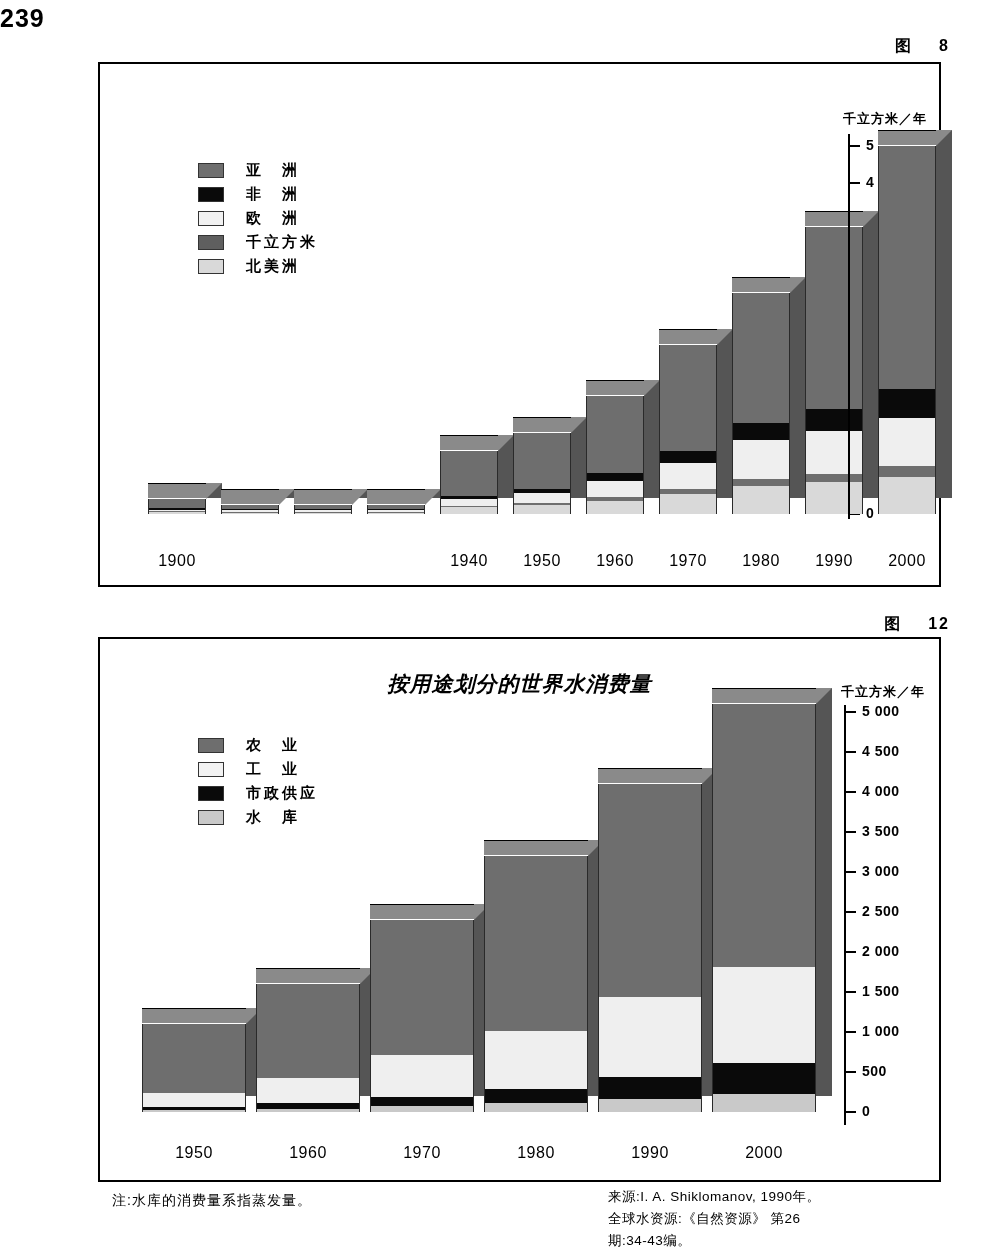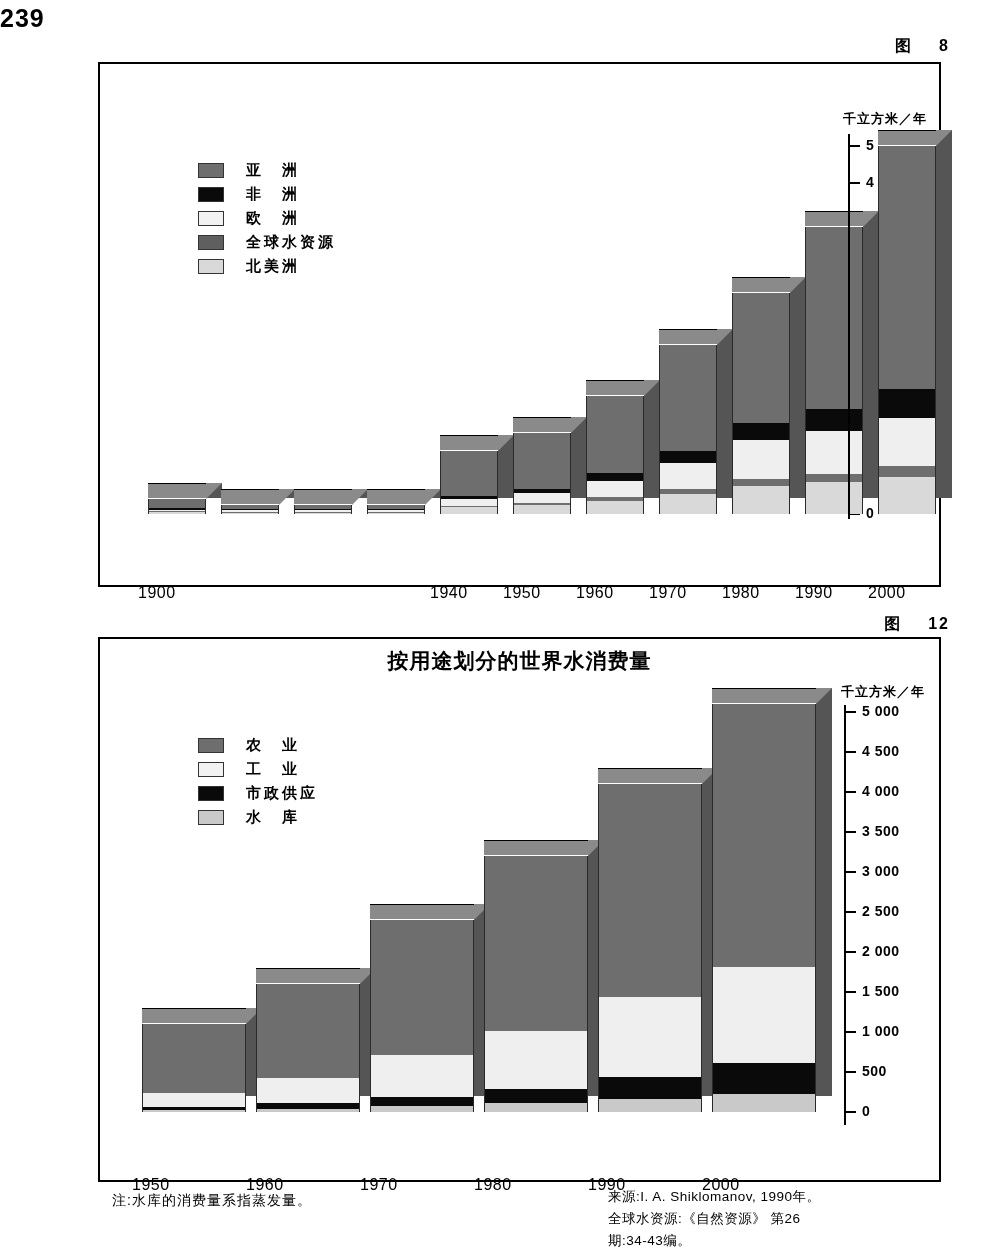--- a/index.html
+++ b/index.html
@@ -82,23 +82,22 @@
   }
   .tick-mark {
     position: absolute;
     height: 2px;
     width: 12px;
     background: #000;
   }
   .xlabel {
     position: absolute;
     font-size: 16px;
-    text-align: left;
+    text-align: center;
     letter-spacing: 0.5px;
-    margin-top: 32px;
   }
   .bar {
     position: absolute;
   }
   .note {
     position: absolute;
     font-size: 14px;
     letter-spacing: 1px;
   }
   .source {
@@ -130,21 +129,21 @@
       <div class="legend-row">
         <span class="legend-swatch" style="background:#0a0a0a;"></span>
         <span class="legend-text">非　洲</span>
       </div>
       <div class="legend-row">
         <span class="legend-swatch" style="background:#f2f2f2;"></span>
         <span class="legend-text">欧　洲</span>
       </div>
       <div class="legend-row">
         <span class="legend-swatch" style="background:#5f5f5f;"></span>
-        <span class="legend-text">全球水资源</span>
+        <span class="legend-text">千立方米</span>
       </div>
       <div class="legend-row">
         <span class="legend-swatch" style="background:#d9d9d9;"></span>
         <span class="legend-text">北美洲</span>
       </div>
     </div>
 
     <div id="plot1" style="position:absolute; left:0; top:0; width:100%; height:100%;">
         <div class="tick-mark" style="left: 748px; top: 449px;"></div>
         <div class="tick" style="left: 766px; top: 441px;">0</div>
@@ -267,21 +266,21 @@
       </div>
 
     <div class="axis-line" style="left:748px; top:70px; width:2px; height:385px;"></div>
   </div>
 
   <div class="fig-label" style="top:614px; right:50px;">
     <span>图</span><span class="num">12</span>
   </div>
 
   <div class="panel" id="panel2" style="left:98px; top:637px; width:843px; height:545px;">
-    <div class="chart-title" style="top:8px;">按用途划分的世界水消费量</div>
+    <div class="chart-title" style="top:31px;font-style:italic;">按用途划分的世界水消费量</div>
     <div class="unit-label" style="top:44px; right:14px;">千立方米／年</div>
 
     <div class="legend" style="left:98px; top:96px;font-family:Liberation Mono, monospace;">
       <div class="legend-row">
         <span class="legend-swatch" style="background:#6e6e6e;"></span>
         <span class="legend-text">农　业</span>
       </div>
       <div class="legend-row">
         <span class="legend-swatch" style="background:#f2f2f2;"></span>
         <span class="legend-text">工　业</span>

